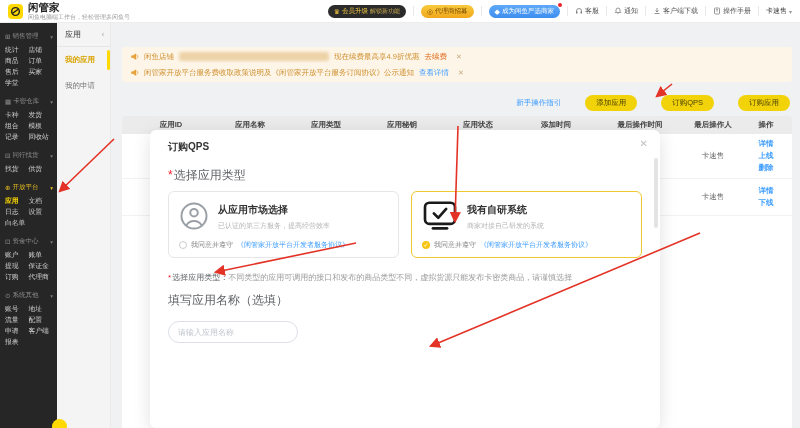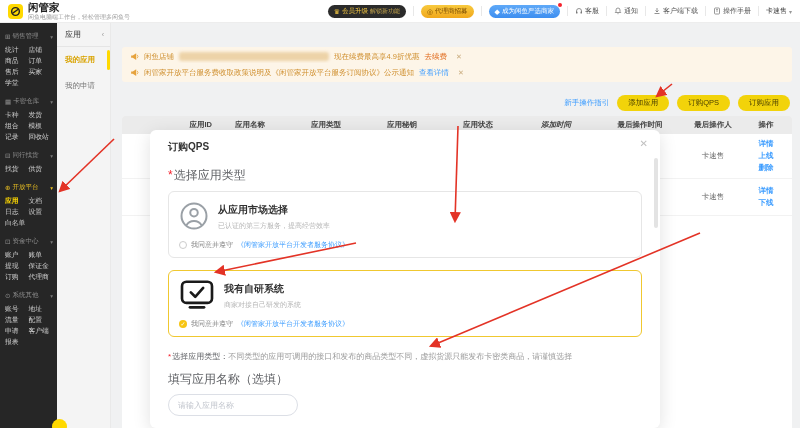--- a/index.html
+++ b/index.html
@@ -46,59 +46,59 @@
   .ssb-it.on .bar{position:absolute;right:0;top:3px;bottom:3px;width:3px;background:#FFD900;border-radius:2px;}
   
   .main{position:absolute;left:110px;top:22px;right:0;bottom:0;background:#f0f1f2;}
   .notice{position:absolute;left:12px;right:8px;height:19px;background:#fdf5e8;border-radius:3px;
           display:flex;align-items:center;gap:5px;padding:0 8px;font-size:7.5px;color:#cf8f2e;box-sizing:border-box;}
   .n1{top:25px;} .n2{top:41px;}
   .blurb{width:150px;height:9px;border-radius:3px;background:#edd3a8;filter:blur(1.5px);}
   .n-link1{color:#e06a1b;cursor:pointer;}
   .n-link2{color:#3D9DFF;cursor:pointer;}
   .n-x{color:#c9ab7d;font-size:7px;cursor:pointer;margin-left:4px;}
-  .toolbar{position:absolute;right:10px;top:73px;display:flex;align-items:center;gap:8px;}
+  .toolbar{position:absolute;right:10px;top:73px;display:flex;align-items:center;gap:24px;}
   .guide-link{font-size:7.5px;color:#3D9DFF;cursor:pointer;}
   .ybtn{background:#F2D30A;border-radius:9px;height:16px;padding:0 11px;display:flex;align-items:center;
         font-size:7.5px;color:#4d4200;cursor:pointer;}
   
   .tbl{position:absolute;left:12px;right:8px;top:94px;bottom:0;background:#fff;border-radius:3px 3px 0 0;overflow:hidden;}
   .trow{display:flex;align-items:center;}
   .thead{background:#ebebeb;height:18px;font-size:7.5px;font-weight:bold;color:#444;}
   .tbody-r{border-bottom:1px solid #f2f2f2;font-size:7.5px;color:#666;}
   .r1{height:44px;} .r2{height:36px;}
   .c{box-sizing:border-box;text-align:center;overflow:hidden;white-space:nowrap;}
-  .c1{width:90px;text-align:right;padding-left:8px;} .c2{width:76px;} .c3{width:76px;} .c4{width:76px;}
-  .c5{width:76px;} .c6{width:80px;font-style:italic;} .c7{width:88px;} .c8{width:58px;} .c9{width:48px;}
+  .c1{width:90px;text-align:center;padding-left:8px;} .c2{width:76px;} .c3{width:76px;} .c4{width:76px;}
+  .c5{width:76px;} .c6{width:80px;} .c7{width:88px;} .c8{width:58px;} .c9{width:48px;}
   .act{display:block;color:#3D9DFF;font-size:7.5px;line-height:12px;cursor:pointer;font-weight:bold;}
   
   .modal{position:absolute;left:150px;top:130px;width:510px;height:298px;background:#fff;border-radius:6px;
          box-shadow:0 4px 18px rgba(0,0,0,.12);z-index:10;box-sizing:border-box;padding:10px 18px 0 18px;}
   .m-title{font-size:10px;font-weight:bold;color:#333;}
   .m-close{position:absolute;right:12px;top:8px;font-size:10px;color:#c0c0c0;cursor:pointer;}
   .m-scroll{position:absolute;right:2px;top:28px;width:4px;height:70px;border-radius:2px;background:#e3e3e3;}
   .m-label{margin-top:13px;font-size:12px;color:#606266;}
   .req{color:#f5222d;margin-right:1px;}
-  .cards{display:flex;gap:12px;margin-top:7px;flex-direction:column;}
+  .cards{display:flex;gap:12px;margin-top:7px;}
   .card{flex:1;border:1px solid #e6e6e6;border-radius:6px;padding:9px 10px 7px 10px;cursor:pointer;}
   .card.sel{border-color:#F0C830;}
   .card-top{display:flex;align-items:flex-start;gap:9px;}
   .card-tt{font-size:10px;font-weight:bold;color:#333;margin-top:2px;}
   .card-ds{font-size:7px;color:#b5b5b5;margin-top:4px;}
   .agree{display:flex;align-items:center;gap:4px;margin-top:9px;font-size:7px;color:#8a8a8a;white-space:nowrap;}
   .rdo{width:8px;height:8px;border-radius:50%;border:1px solid #ccc;background:#fff;box-sizing:border-box;flex:0 0 auto;}
   .rdo.chk{border:none;background:#F7C513;color:#fff;font-size:6px;line-height:8px;text-align:center;font-weight:bold;}
   .alink{color:#3D9DFF;}
   .hintline{margin-top:14px;font-size:8px;color:#606266;white-space:nowrap;}
   .hint{color:#9a9a9a;margin-top:23px;}
   .selbox{margin-top:6px;width:130px;height:22px;border:1px solid #dcdfe6;border-radius:11px;display:flex;
           align-items:center;padding:0 9px;box-sizing:border-box;font-size:8px;color:#606266;cursor:pointer;}
   .selbox .caret{margin-left:auto;color:#c0c4cc;}
   .m-label2{margin-top:9px;font-size:12px;color:#606266;}
-  .txtin{margin-top:6px;width:130px;height:22px;border:1px solid #dcdfe6;border-radius:11px;box-sizing:border-box;
+  .txtin{margin-top:12px;width:130px;height:22px;border:1px solid #dcdfe6;border-radius:11px;box-sizing:border-box;
          padding:0 9px;font-size:8px;color:#333;outline:none;font-family:inherit;}
   .txtin::placeholder{color:#c0c4cc;}
   .m-submit{margin:23px auto 0 auto;width:204px;height:18px;border-radius:9px;background:#FFE100;
             display:flex;align-items:center;justify-content:center;font-size:8.5px;color:#6b5900;cursor:pointer;}
   
   .anno{position:absolute;left:0;top:0;width:800px;height:428px;z-index:20;pointer-events:none;}
 </style>
 </head>
 <body>
 
@@ -434,21 +434,20 @@
     </div>
 
     <div class="hintline">
       <span class="req">*</span><span>选择应用类型：</span><span class="hint">不同类型的应用可调用的接口和发布的商品类型不同，虚拟货源只能发布卡密类商品，请谨慎选择</span>
     </div>
 
 
     <div class="m-label2">填写应用名称（选填）</div>
     <input class="txtin" type="text" placeholder="请输入应用名称" style="">
 
-    <div class="m-submit">添加</div>
   </div>
 
   <svg class="anno" viewBox="0 0 800 428">
     <defs>
       <marker id="ah" viewBox="0 0 10 10" refX="8" refY="5" markerWidth="7" markerHeight="7" orient="auto-start-reverse">
         <path d="M0 0 L10 5 L0 10 z" fill="#E33326"></path>
       </marker>
     </defs>
     <line x1="672" y1="84" x2="657" y2="96" stroke="#E33326" stroke-width="1.6" marker-end="url(#ah)"></line>
     <line x1="114" y1="139" x2="60" y2="191" stroke="#E33326" stroke-width="1.6" marker-end="url(#ah)"></line>

